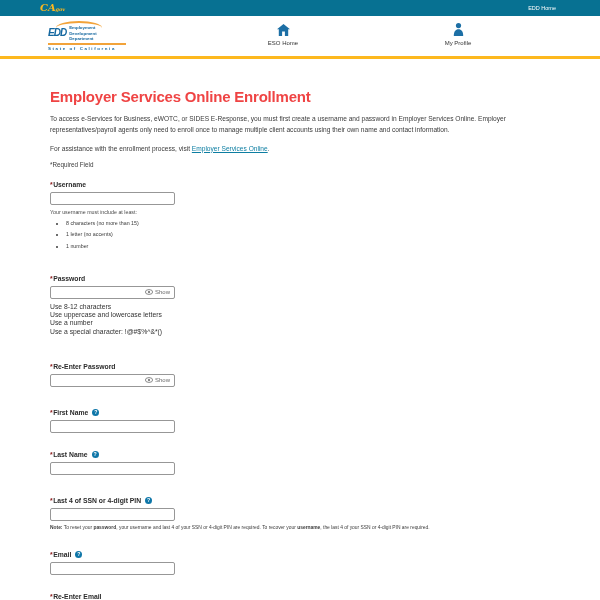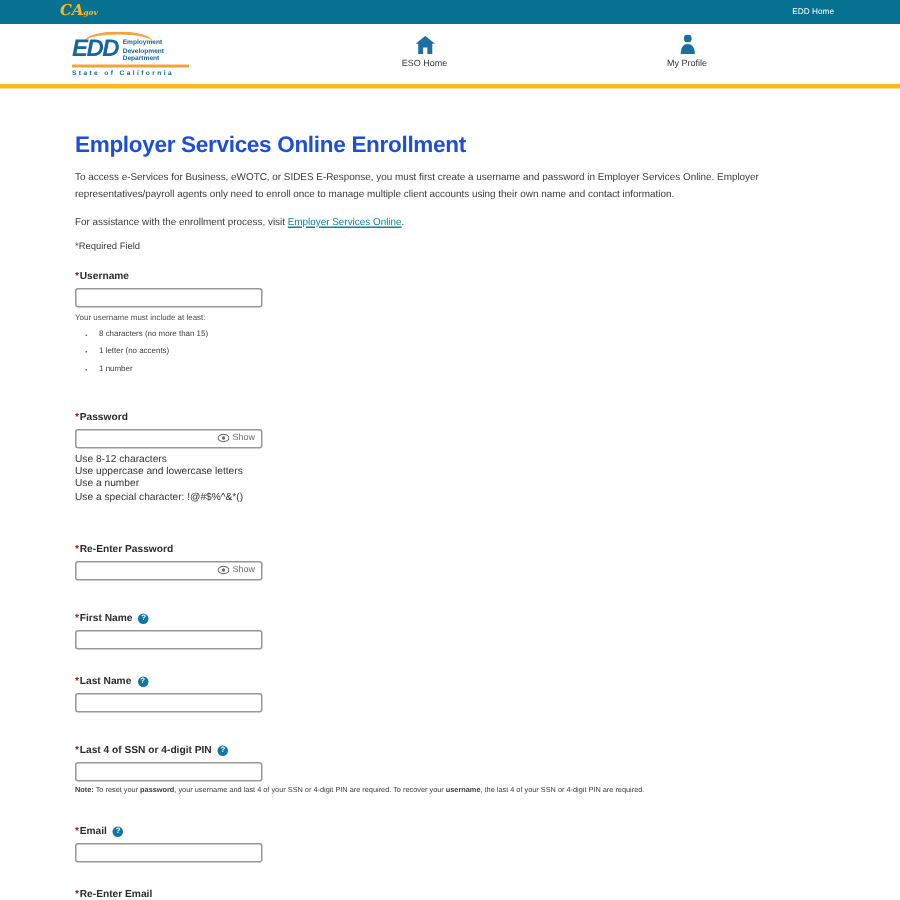--- a/index.html
+++ b/index.html
@@ -14,36 +14,36 @@
   .cagov .gov { font-size:5px; font-style:italic; margin-left:-2px; }
   .topbar-link { color:#ffffff; font-size:5.5px; cursor:pointer; }
 
   
   .header { height:43px; background:#fff; border-bottom:3px solid #fdb81e; position:relative; }
 
   .edd-logo { position:absolute; left:48px; top:5px; cursor:pointer; width:78px; }
   .edd-swoosh { width:46px; height:7px; border-top:2px solid #f2a33a;
     border-radius:50% 50% 0 0 / 100% 100% 0 0; margin-left:8px; }
   .edd-row { display:flex; align-items:center; margin-top:-3px; }
-  .edd-big { font-size:16px; font-weight:bold; font-style:italic; color:#14679f;
+  .edd-big { font-size:10px; font-weight:bold; font-style:italic; color:#14679f;
     letter-spacing:-1px; line-height:1; }
   .edd-lines { margin-left:3px; display:flex; flex-direction:column; }
   .edd-lines span { font-size:4.4px; font-weight:bold; color:#14679f; line-height:1.25; }
   .edd-tag { margin-top:1px; border-top:2px solid #f2a33a; padding-top:1px;
     font-size:4.4px; font-weight:bold; color:#14679f; letter-spacing:1.6px; white-space:nowrap; }
 
   .nav-item { position:absolute; top:7px; width:70px; text-align:center; cursor:pointer; }
   .nav-item .ico { height:13px; display:flex; align-items:center; justify-content:center; }
   .nav-item .lbl { font-size:6px; color:#333; margin-top:4px; }
   .nav-eso { left:248px; }
   .nav-profile { left:423px; }
 
   
   .main { padding:29px 45px 0 50px; }
-  h1 { font-size:15px; font-weight:bold; color:#1d4ed8; letter-spacing:-0.2px; }
+  h1 { font-size:15px; font-weight:bold; color:#ef4444; letter-spacing:-0.2px; }
   .intro { margin-top:9px; font-size:6.6px; line-height:1.65; color:#3b3b3b; width:505px; }
   .assist { margin-top:9px; font-size:6.6px; color:#3b3b3b; }
   .link { color:#0d7ea2; text-decoration:underline; cursor:pointer; }
   .required-note { margin-top:9px; font-size:6.3px; color:#3b3b3b; }
 
   .field { margin-top:18px; }
   .field-label { font-size:6.8px; font-weight:bold; color:#2b2b2b; display:flex; align-items:center; }
   .ast { color:#8b1a1a; margin-right:0.5px; }
   .tinput { display:block; margin-top:4px; width:125px; height:13px;
     border:1px solid #979797; border-radius:2px; background:#fff; padding:0 3px;

